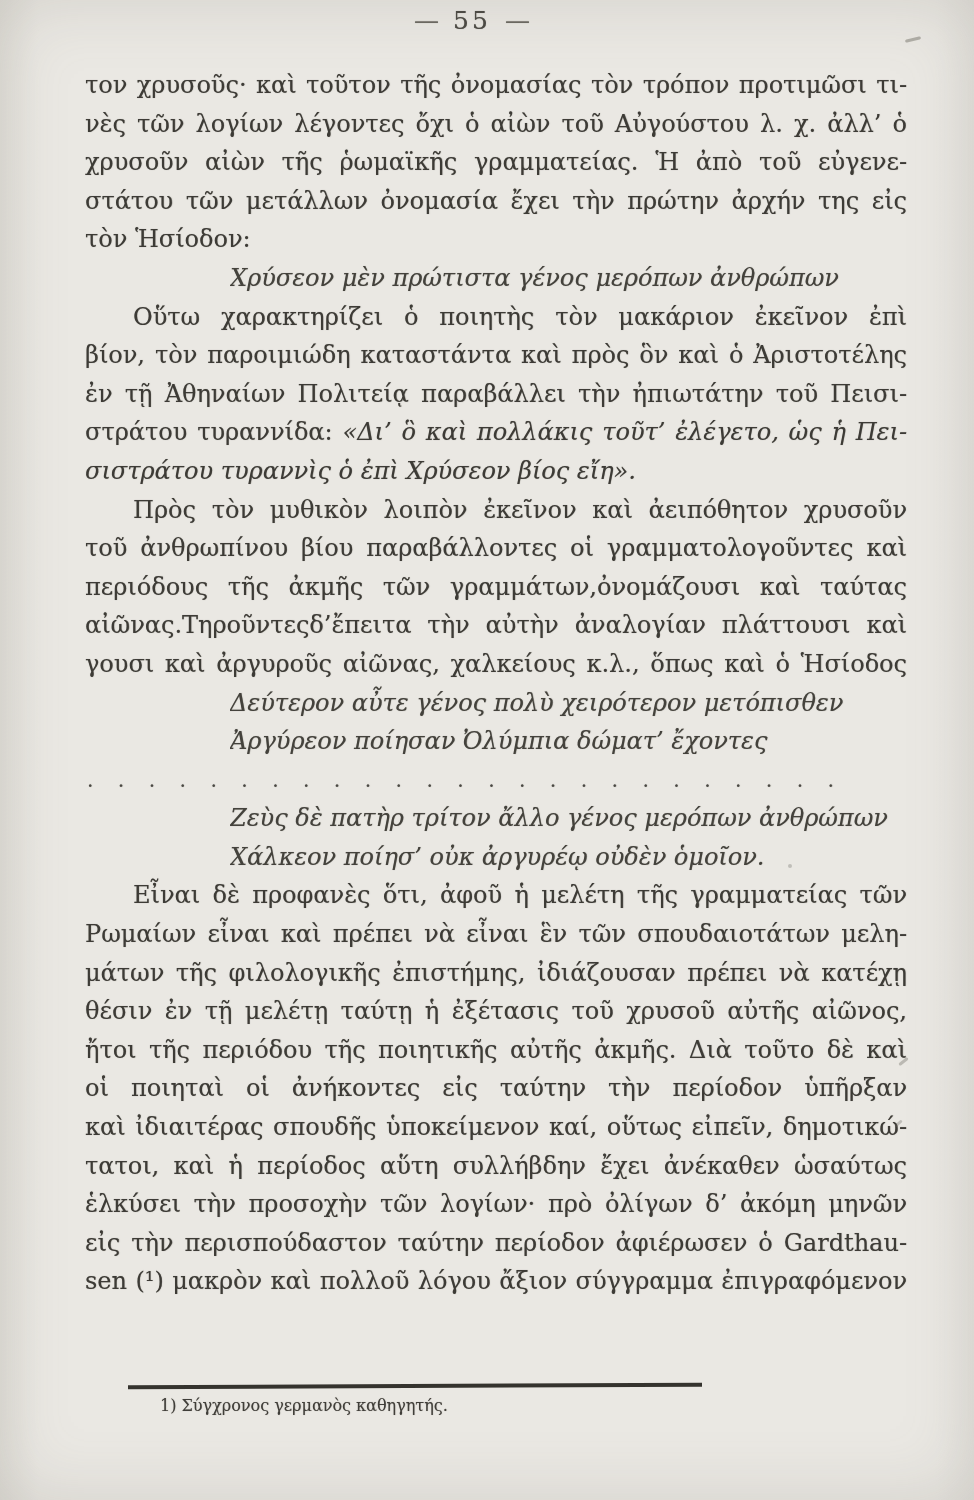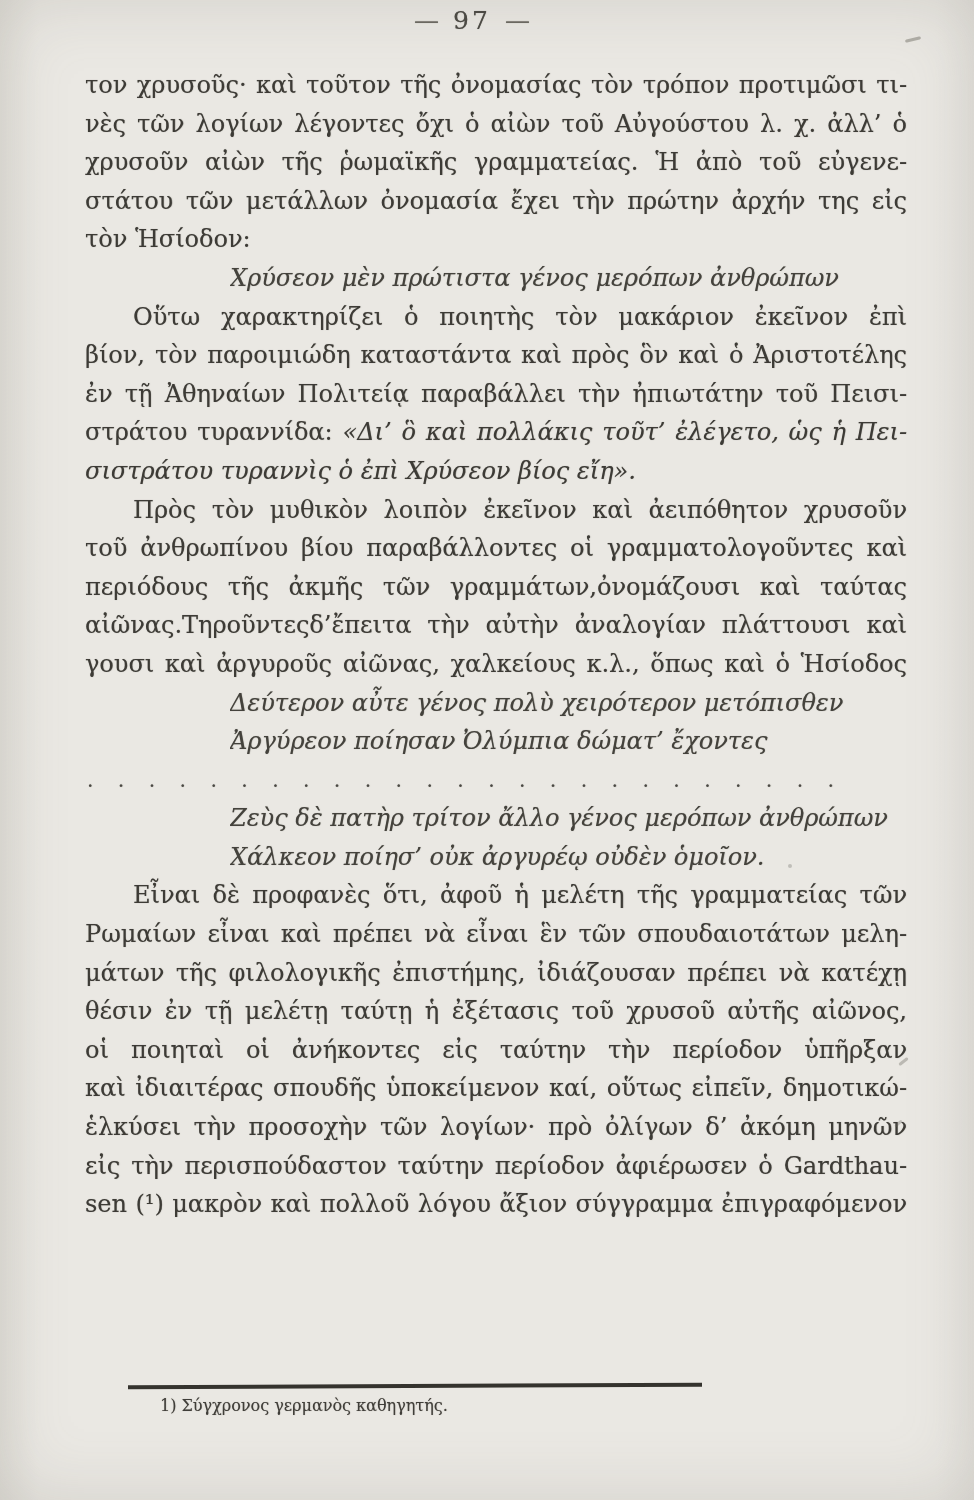--- a/index.html
+++ b/index.html
@@ -48,21 +48,21 @@
   .artifact.a2{left:898px;top:1060px;width:11px;height:3px;transform:rotate(-38deg);opacity:.8;}
   .artifact.a3{left:894px;top:1122px;width:9px;height:3px;transform:rotate(-42deg);opacity:.7;}
   .artifact.a4{left:788px;top:864px;width:4px;height:4px;border-radius:50%;opacity:.7;}
 </style>
 </head>
 <body>
 
 <div class="page">
 
   <div class="page-header">
-    <span class="dash">—</span><span class="num">97</span><span class="dash">—</span>
+    <span class="dash">—</span><span class="num">55</span><span class="dash">—</span>
   </div>
 
   <div class="content" id="content">
       <div class="line justify">τον χρυσοῦς· καὶ τοῦτον τῆς ὀνομασίας τὸν τρόπον προτιμῶσι τι-</div>
       <div class="line justify">νὲς τῶν λογίων λέγοντες ὄχι ὁ αἰὼν τοῦ Αὐγούστου λ. χ. ἀλλ’ ὁ</div>
       <div class="line justify">χρυσοῦν αἰὼν τῆς ῥωμαϊκῆς γραμματείας. Ἡ ἀπὸ τοῦ εὐγενε-</div>
       <div class="line justify">στάτου τῶν μετάλλων ὀνομασία ἔχει τὴν πρώτην ἀρχήν της εἰς</div>
       <div class="line">τὸν Ἡσίοδον:</div>
       <div class="line verse">Χρύσεον μὲν πρώτιστα γένος μερόπων ἀνθρώπων</div>
       <div class="line justify indent">Οὕτω χαρακτηρίζει ὁ ποιητὴς τὸν μακάριον ἐκεῖνον ἐπὶ Κρόνου</div>
@@ -77,22 +77,24 @@
       <div class="line justify">γουσι καὶ ἀργυροῦς αἰῶνας, χαλκείους κ.λ., ὅπως καὶ ὁ Ἡσίοδος</div>
       <div class="line verse">Δεύτερον αὖτε γένος πολὺ χειρότερον μετόπισθεν</div>
       <div class="line verse">Ἀργύρεον ποίησαν Ὀλύμπια δώματ’ ἔχοντες</div>
       <div class="line dots">.........................</div>
       <div class="line verse">Ζεὺς δὲ πατὴρ τρίτον ἄλλο γένος μερόπων ἀνθρώπων</div>
       <div class="line verse">Χάλκεον ποίησ’ οὐκ ἀργυρέῳ οὐδὲν ὁμοῖον.</div>
       <div class="line justify indent">Εἶναι δὲ προφανὲς ὅτι, ἀφοῦ ἡ μελέτη τῆς γραμματείας τῶν</div>
       <div class="line justify">Ρωμαίων εἶναι καὶ πρέπει νὰ εἶναι ἓν τῶν σπουδαιοτάτων μελη-</div>
       <div class="line justify">μάτων τῆς φιλολογικῆς ἐπιστήμης, ἰδιάζουσαν πρέπει νὰ κατέχῃ</div>
       <div class="line justify">θέσιν ἐν τῇ μελέτῃ ταύτῃ ἡ ἐξέτασις τοῦ χρυσοῦ αὐτῆς αἰῶνος,</div>
+      <div class="line justify">ἤτοι τῆς περιόδου τῆς ποιητικῆς αὐτῆς ἀκμῆς. Διὰ τοῦτο δὲ καὶ</div>
       <div class="line justify">οἱ ποιηταὶ οἱ ἀνήκοντες εἰς ταύτην τὴν περίοδον ὑπῆρξαν ἀνέκαθεν</div>
       <div class="line justify">καὶ ἰδιαιτέρας σπουδῆς ὑποκείμενον καί, οὕτως εἰπεῖν, δημοτικώ-</div>
+      <div class="line justify">τατοι, καὶ ἡ περίοδος αὕτη συλλήβδην ἔχει ἀνέκαθεν ὡσαύτως</div>
       <div class="line justify">ἑλκύσει τὴν προσοχὴν τῶν λογίων· πρὸ ὀλίγων δ’ ἀκόμη μηνῶν</div>
       <div class="line justify">εἰς τὴν περισπούδαστον ταύτην περίοδον ἀφιέρωσεν ὁ Gardthau-</div>
       <div class="line justify">sen (¹) μακρὸν καὶ πολλοῦ λόγου ἄξιον σύγγραμμα ἐπιγραφόμενον</div>
     </div>
 
   <div class="footnote-rule"></div>
   <div class="footnote">1) Σύγχρονος γερμανὸς καθηγητής.</div>
 
   <div class="artifact a1"></div>
   <div class="artifact a2"></div>

